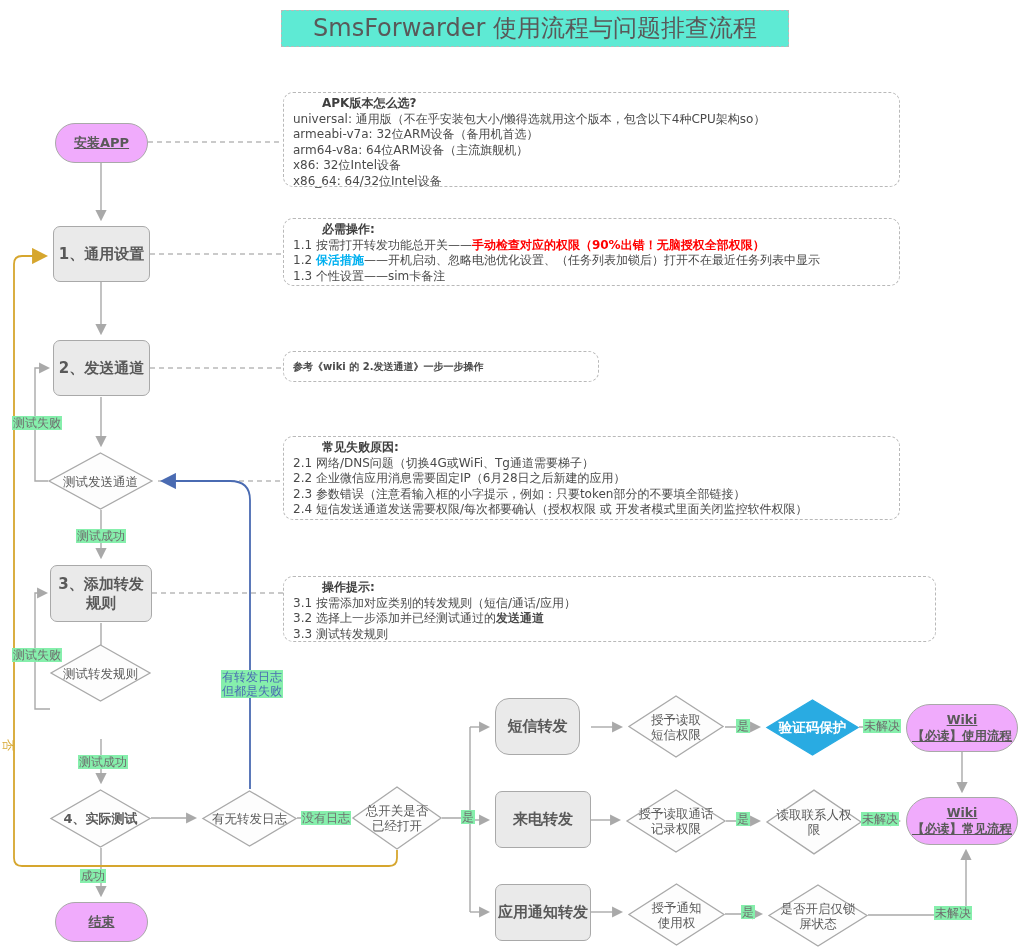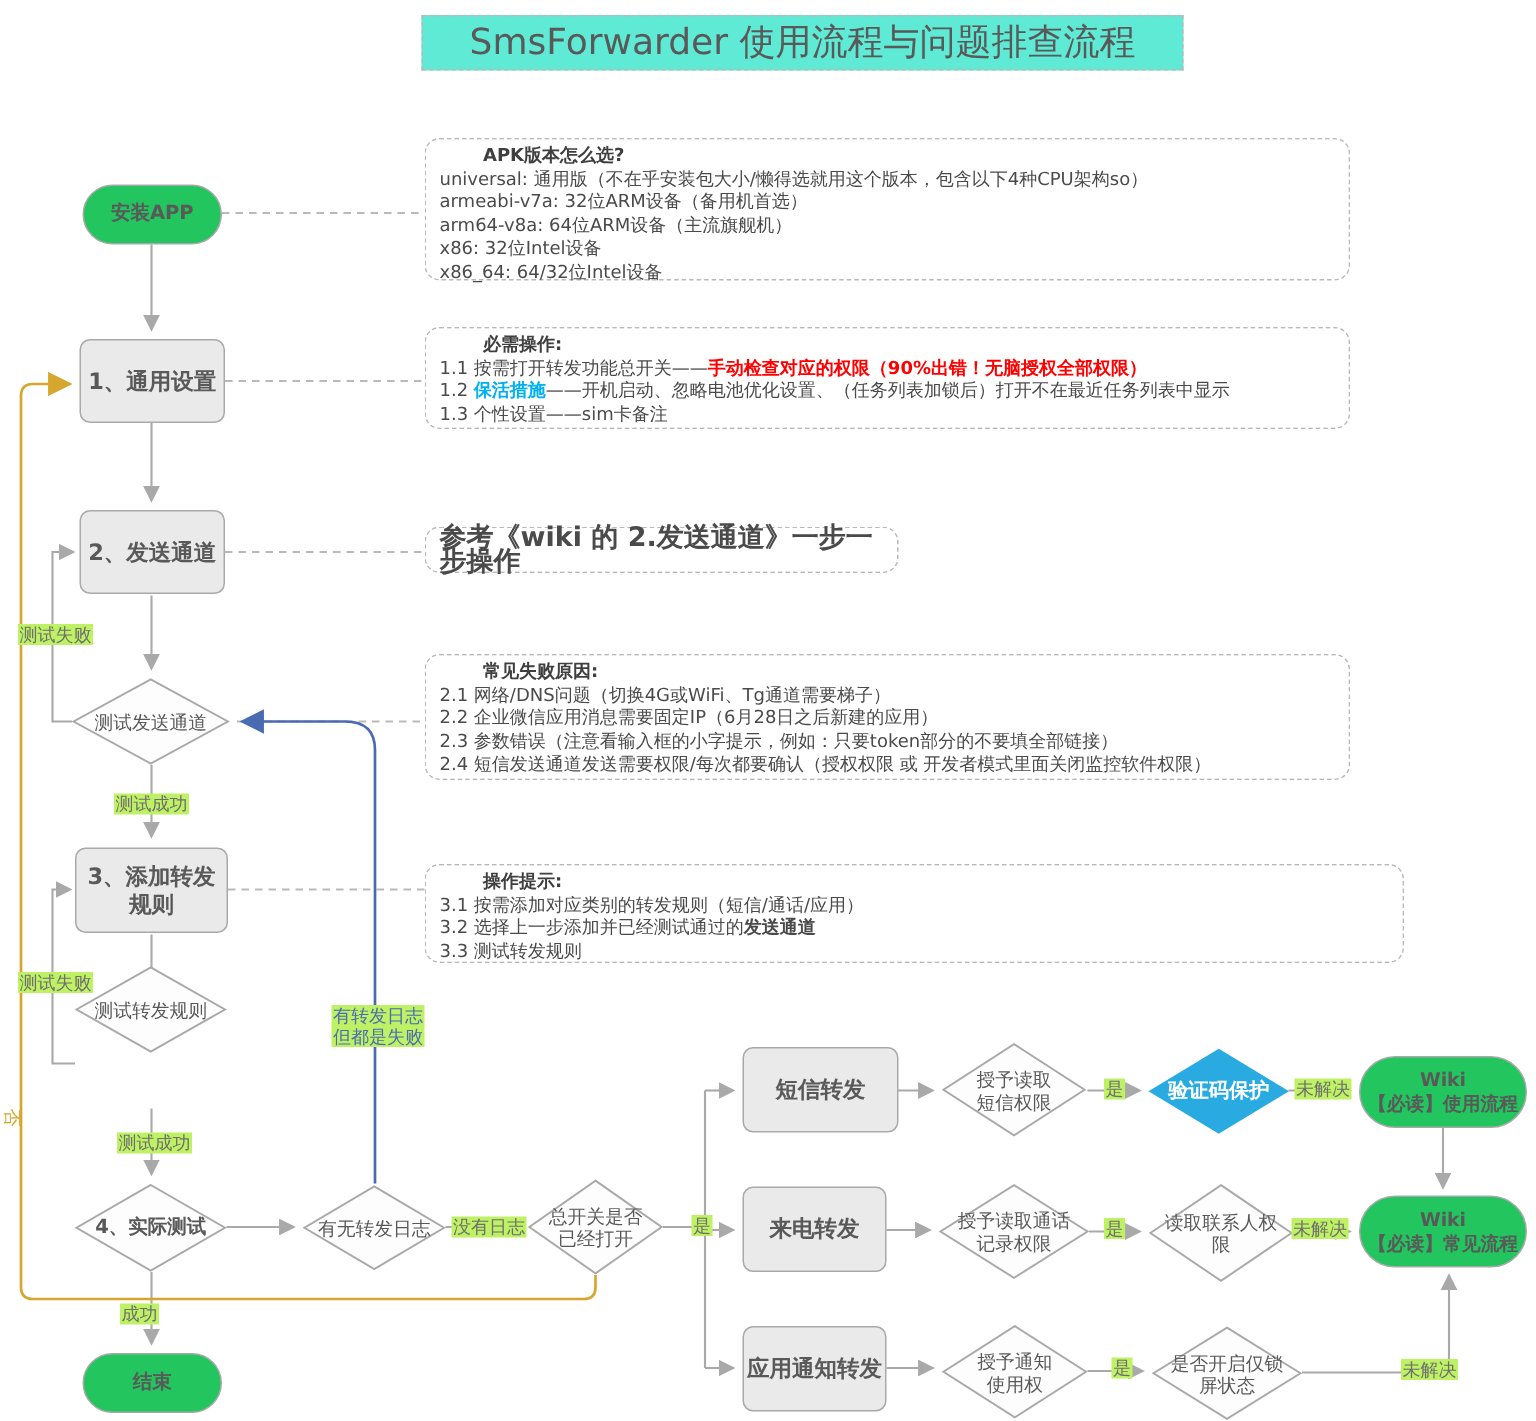--- a/index.html
+++ b/index.html
@@ -27,39 +27,39 @@
   .cyan{color:#00b0f0;font-weight:bold;}
   .b{font-weight:bold;}
 
   
   .rnode{
     position:absolute;background:#eaeaea;border:1.4px solid #a9a9a9;border-radius:7px;
     display:flex;align-items:center;justify-content:center;
     font-size:15px;font-weight:bold;color:#595959;box-sizing:border-box;text-align:center;
   }
   .snode{
-    position:absolute;background:#22c55e;border:1.4px solid #a9a9a9;border-radius:24px;
+    position:absolute;background:#f0abfc;border:1.4px solid #a9a9a9;border-radius:24px;
     display:flex;align-items:center;justify-content:center;
     font-size:13px;font-weight:bold;color:#595959;box-sizing:border-box;
-    text-align:center;white-space:pre-line;line-height:1.25;
+    text-align:center;white-space:pre-line;line-height:1.25;text-decoration:underline;
   }
   .diamond{position:absolute;}
   .diamond svg{position:absolute;left:0;top:0;width:100%;height:100%;overflow:visible;}
   .diamond polygon{fill:#fdfdfd;stroke:#a9a9a9;stroke-width:1.3;vector-effect:non-scaling-stroke;}
   .diamond .dlabel{
     position:absolute;left:0;top:0;right:0;bottom:0;display:flex;align-items:center;justify-content:center;
     font-size:12.5px;color:#595959;text-align:center;white-space:pre-line;line-height:1.2;
   }
   .diamond.bold .dlabel{font-weight:bold;font-size:13px;}
   .diamond.blue polygon{fill:#29ABE2;stroke:#29ABE2;}
   .diamond.blue .dlabel{color:#ffffff;font-weight:bold;font-size:13.5px;}
 
   
   .elabel{
-    position:absolute;font-size:12px;color:#6e6e6e;background:#bef264;
+    position:absolute;font-size:12px;color:#6e6e6e;background:#86efac;
     padding:0 1px;line-height:14px;white-space:pre-line;
   }
   .elabel.blue{color:#4A6BB2;text-align:center;}
   .elabel.yellow{color:#D6A62E;transform:rotate(90deg);background:transparent;}
 </style>
 </head>
 <body>
 
 <svg id="wires">
   <defs>
@@ -130,21 +130,21 @@
 </div>
 
 <div class="note" style="left:283px;top:218px;width:617px;height:68px;">
   <div class="hd">必需操作:</div>
   <div><span>1.1 按需打开转发功能总开关——</span><span class="red">手动检查对应的权限（90%出错！无脑授权全部权限）</span></div>
   <div><span>1.2 </span><span class="cyan">保活措施</span><span>——开机启动、忽略电池优化设置、（任务列表加锁后）打开不在最近任务列表中显示</span></div>
   <div>1.3 个性设置——sim卡备注</div>
 </div>
 
 <div class="note" style="left:283px;top:351px;width:316px;height:31px;display:flex;align-items:center;">
-  <span class="b" style="font-size:18px;">参考《wiki 的 2.发送通道》一步一步操作</span>
+  <span class="b" style="font-size:10px;">参考《wiki 的 2.发送通道》一步一步操作</span>
 </div>
 
 <div class="note" style="left:283px;top:436px;width:617px;height:84px;">
   <div class="hd">常见失败原因:</div>
   <div>2.1 网络/DNS问题（切换4G或WiFi、Tg通道需要梯子）</div>
   <div>2.2 企业微信应用消息需要固定IP（6月28日之后新建的应用）</div>
   <div>2.3 参数错误（注意看输入框的小字提示，例如：只要token部分的不要填全部链接）</div>
   <div>2.4 短信发送通道发送需要权限/每次都要确认（授权权限 或 开发者模式里面关闭监控软件权限）</div>
 </div>
 
@@ -192,21 +192,21 @@
 </div>
 
 <div class="diamond" style="left:352px;top:786px;width:90px;height:64px;">
   <svg viewBox="0 0 100 60" preserveAspectRatio="none">
       <polygon points="50,1 99,30 50,59 1,30"></polygon>
     </svg>
   <span class="dlabel">总开关是否
 已经打开</span>
 </div>
 
-<div class="rnode" style="left:495px;top:698px;width:104px;height:57px;">短信转发</div>
+<div class="rnode" style="left:495px;top:698px;width:85px;height:57px;border-radius:14px;">短信转发</div>
 <div class="rnode" style="left:495px;top:791px;width:96px;height:57px;">来电转发</div>
 <div class="rnode" style="left:495px;top:884px;width:96px;height:57px;">应用通知转发</div>
 
 <div class="diamond" style="left:628px;top:695px;width:96px;height:63px;">
   <svg viewBox="0 0 100 60" preserveAspectRatio="none">
       <polygon points="50,1 99,30 50,59 1,30"></polygon>
     </svg>
   <span class="dlabel">授予读取
 短信权限</span>
 </div>

